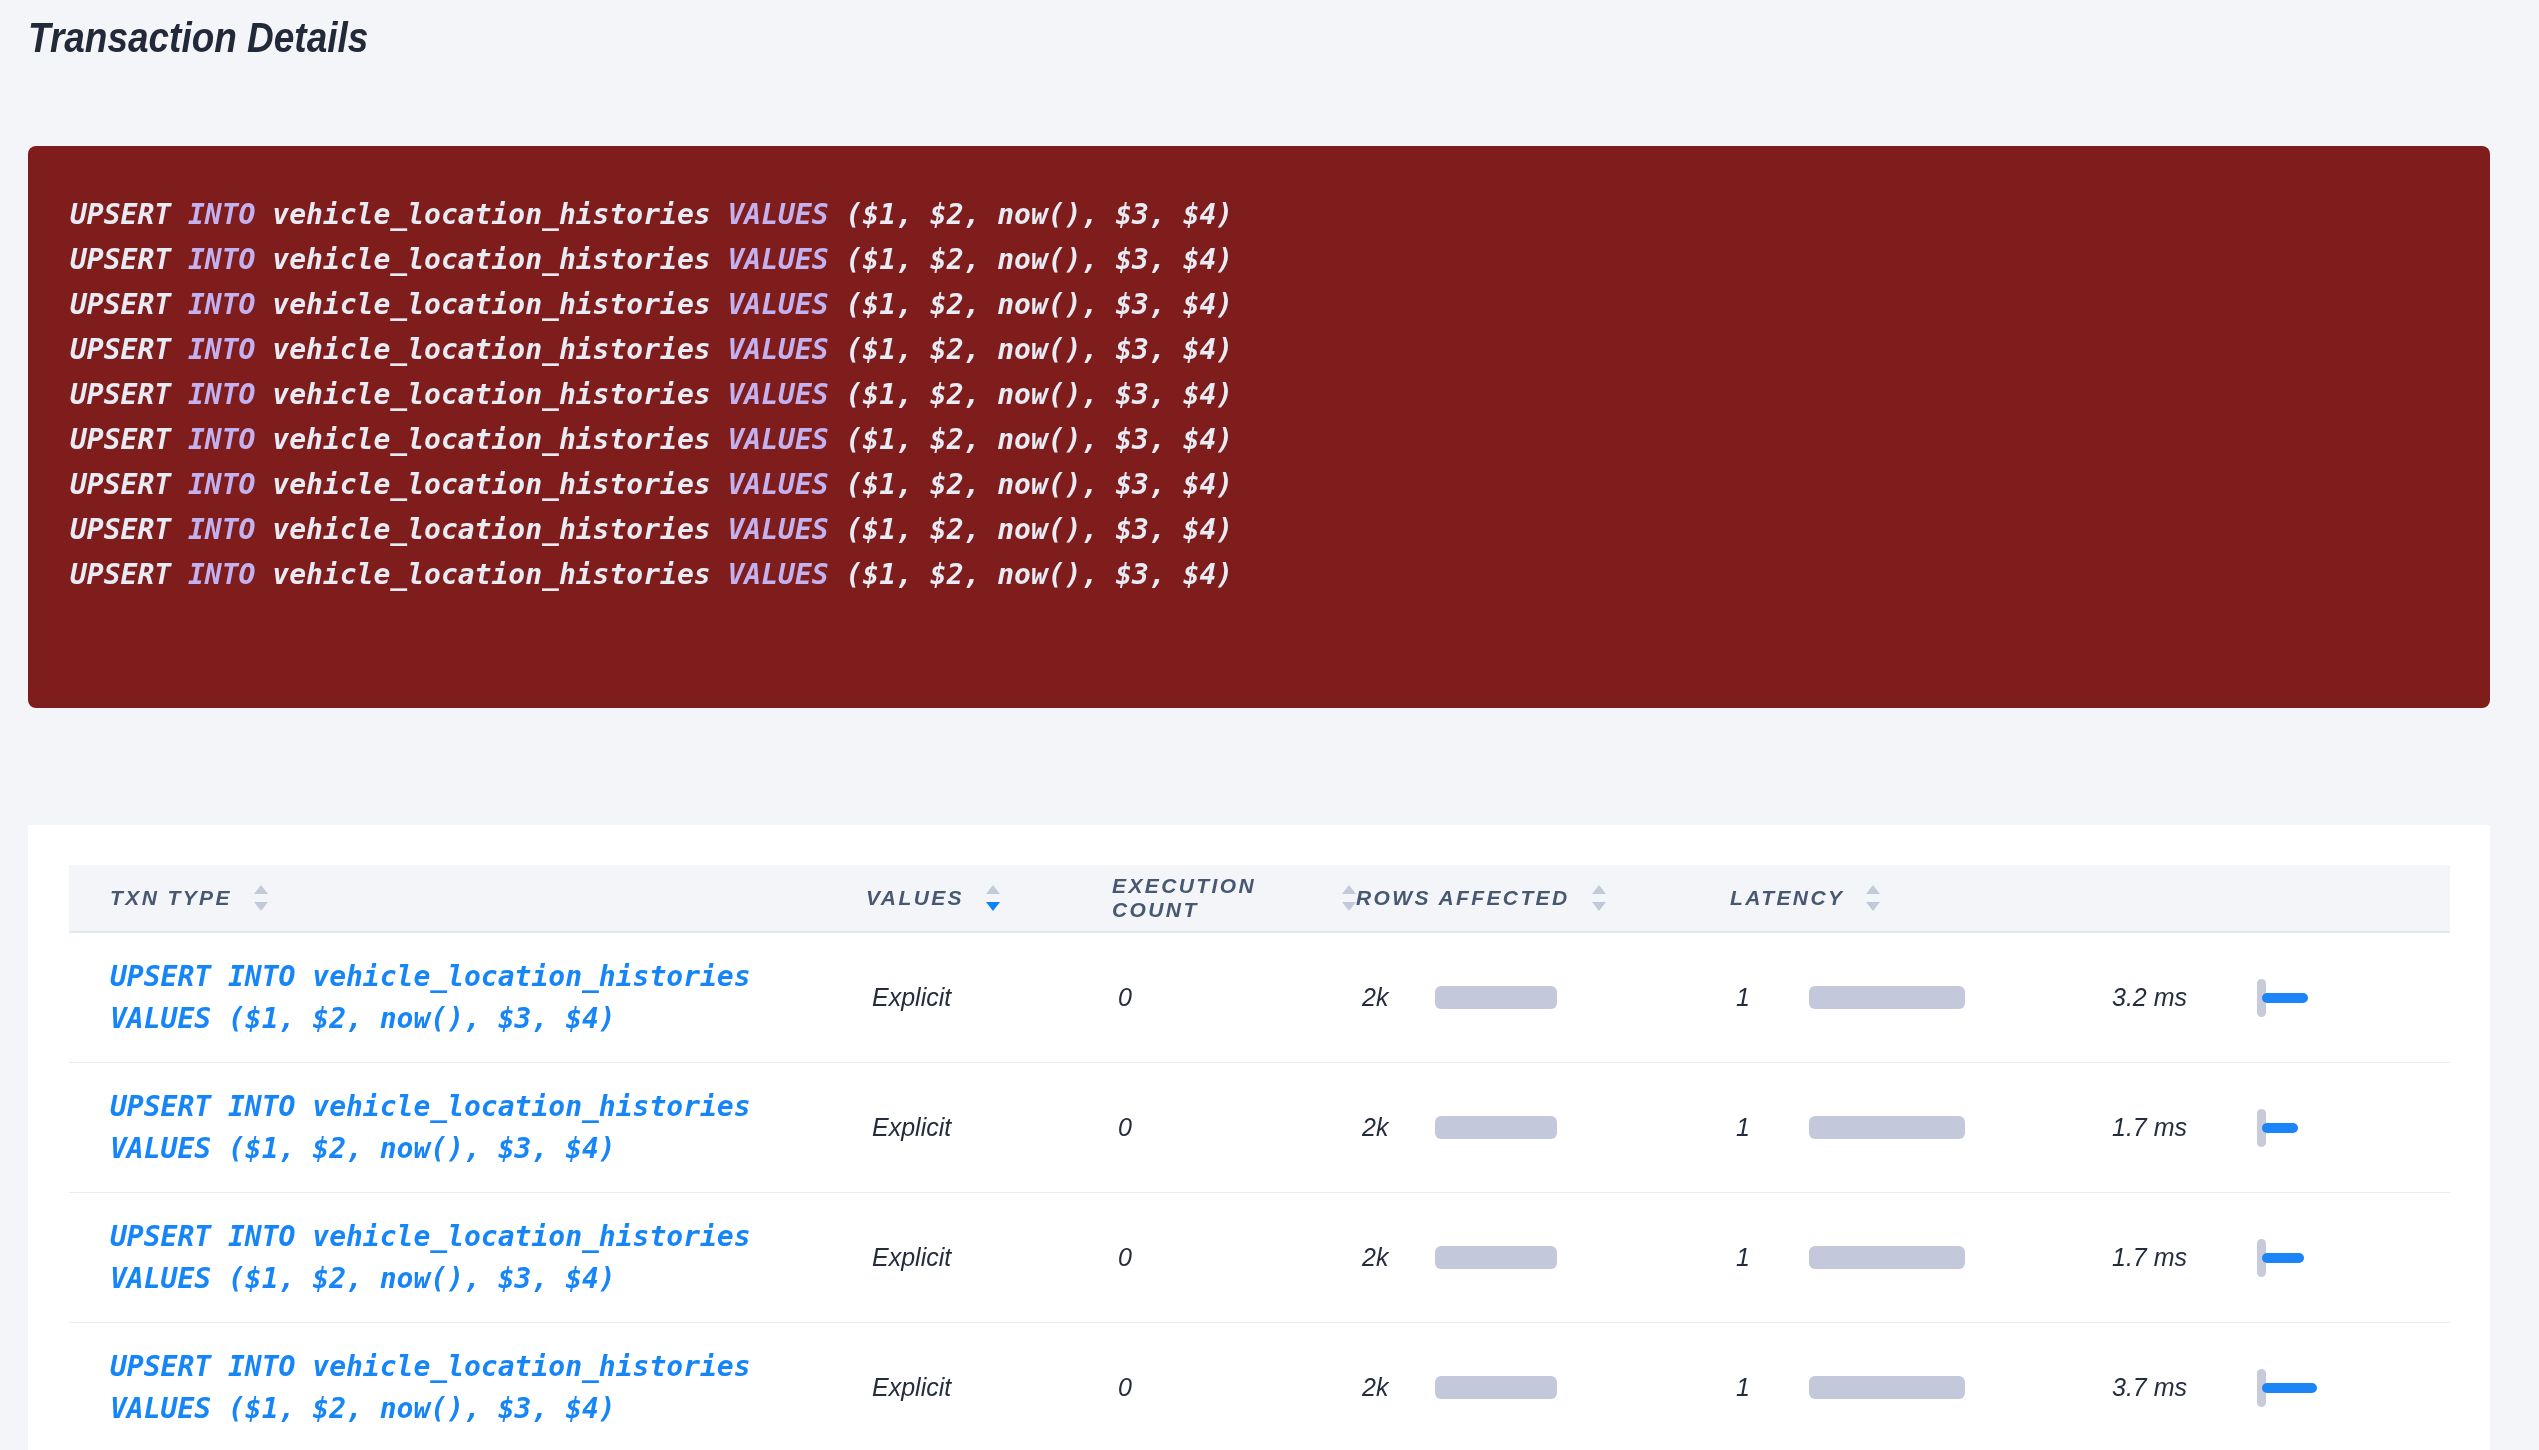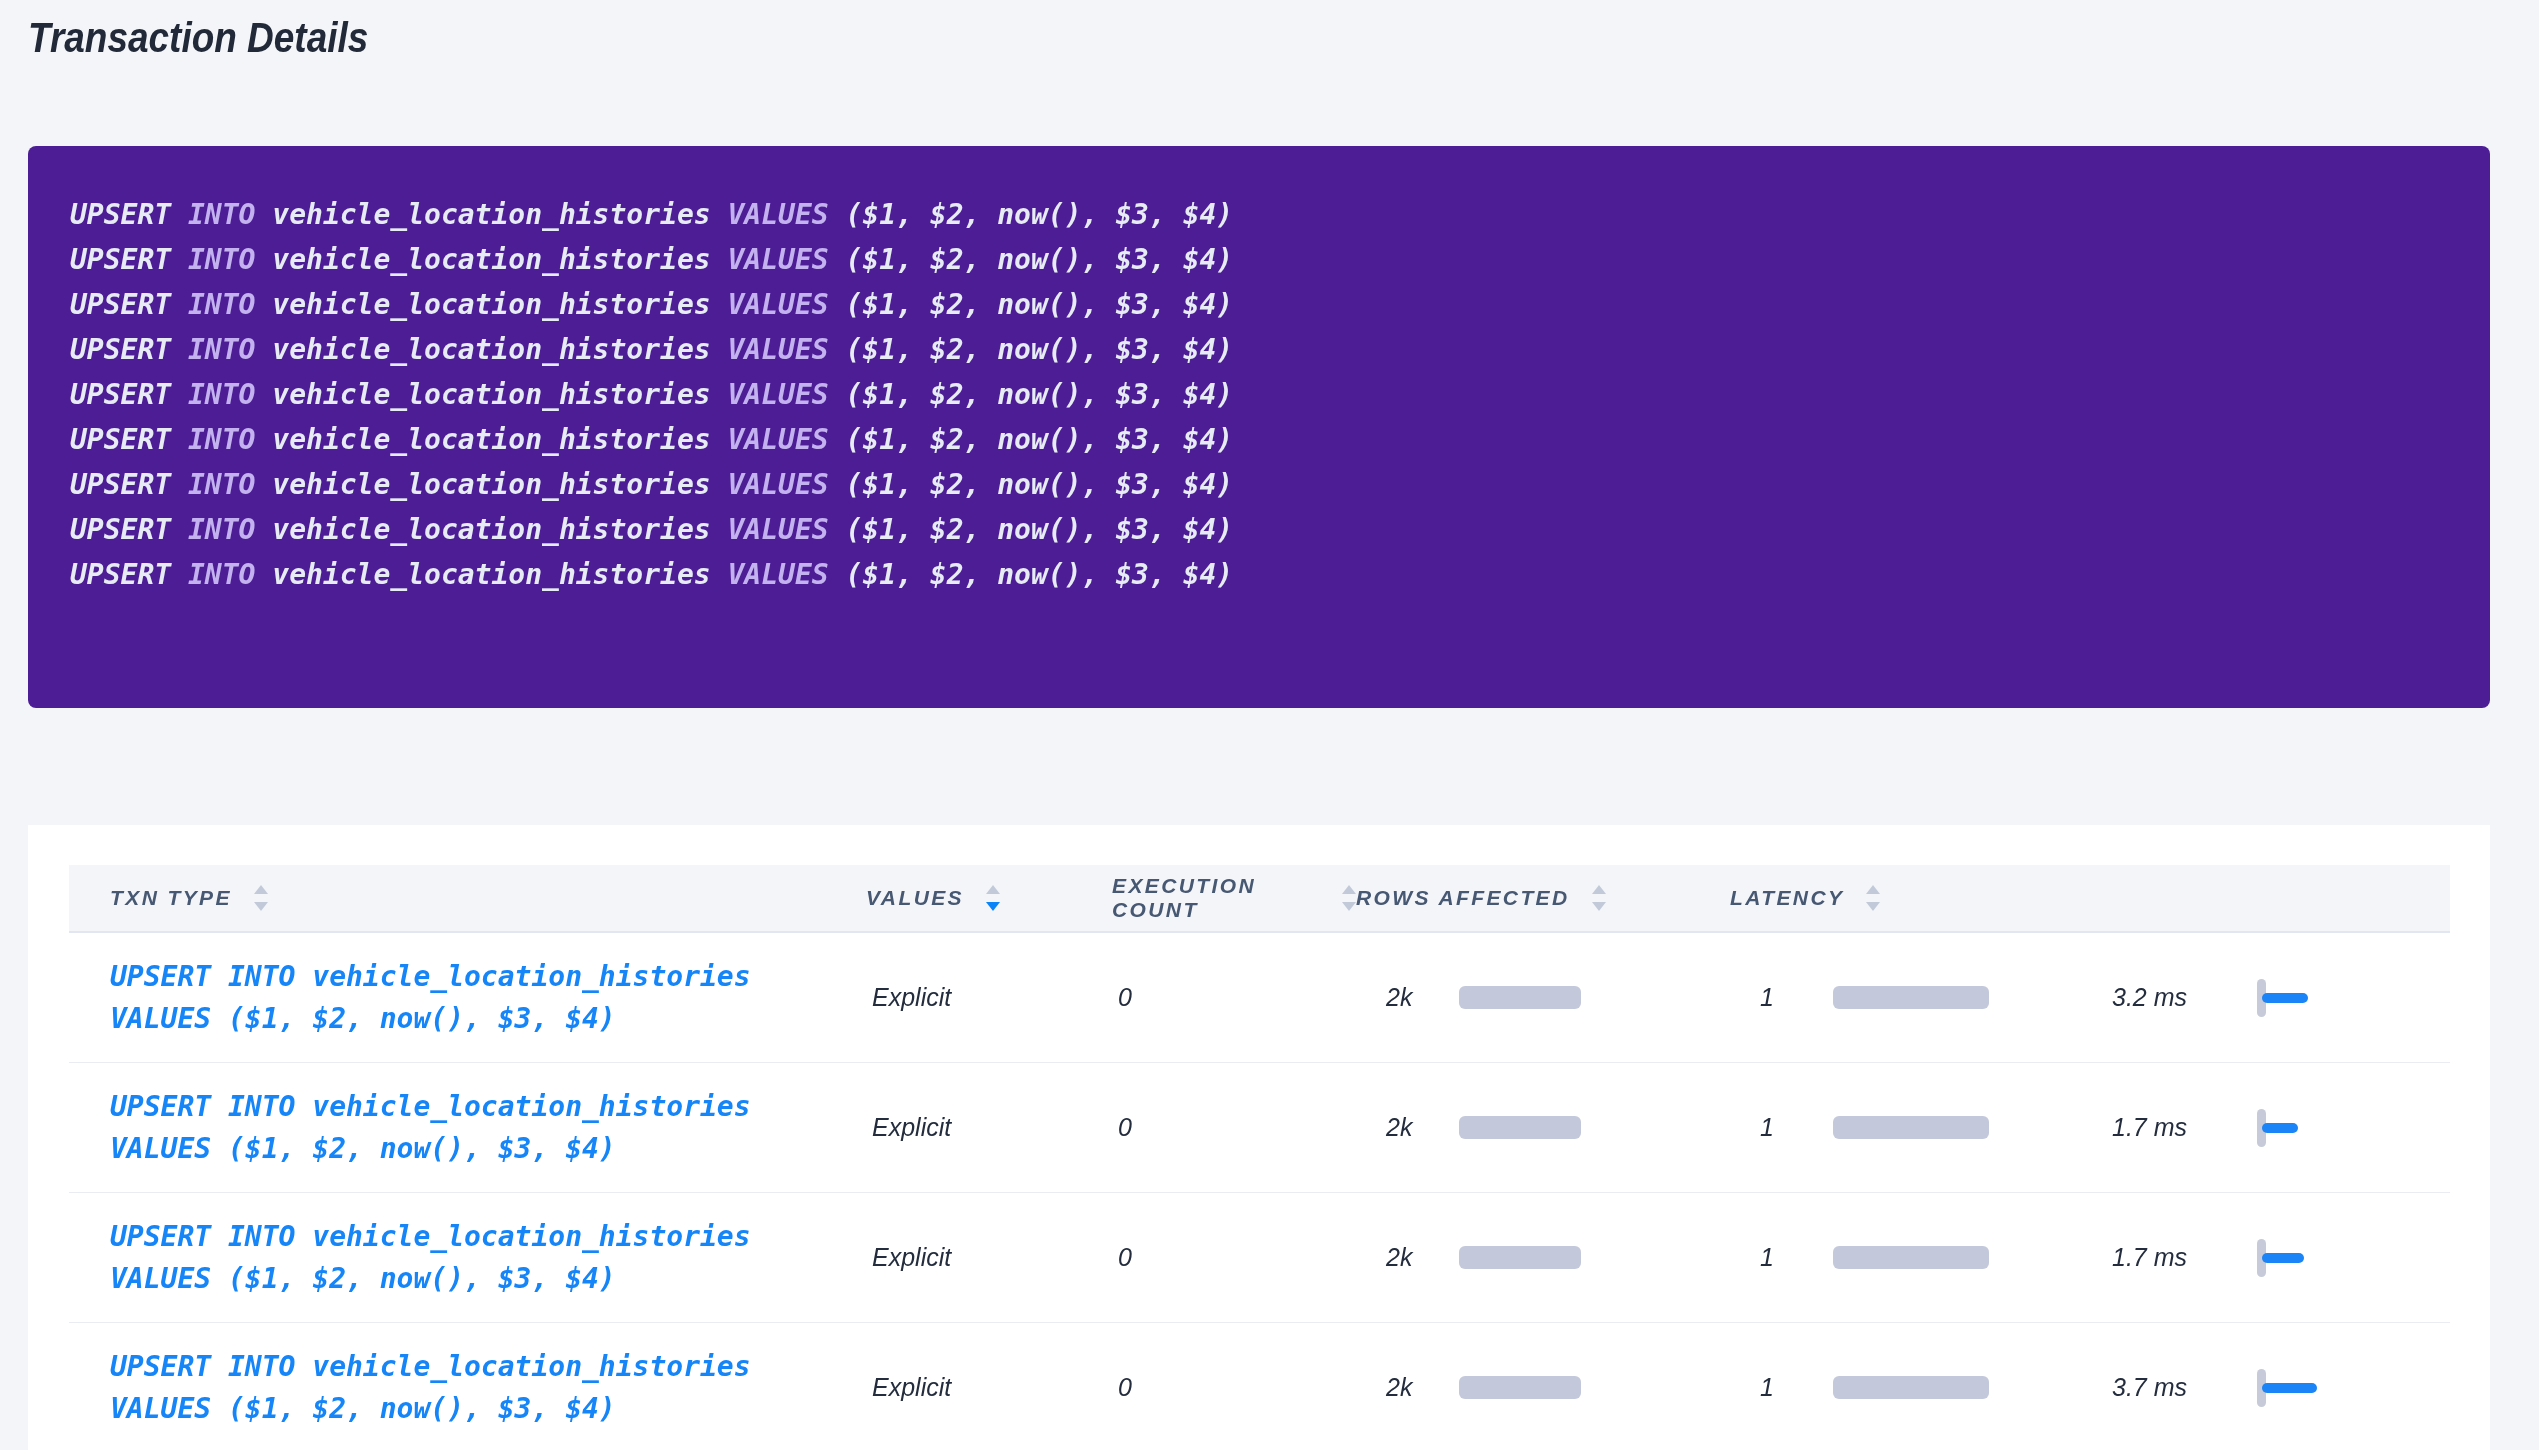--- a/index.html
+++ b/index.html
@@ -15,21 +15,21 @@
   .page-title{
     position:absolute;left:28px;top:14px;margin:0;
     font-size:42px;font-weight:700;color:#222a3a;
     transform:scaleX(0.88);transform-origin:left top;
     letter-spacing:0;
   }
 
   
   .sql-box{
     position:absolute;left:28px;top:146px;width:2462px;height:562px;
-    box-sizing:border-box;background:#4c1d95;border-radius:8px;
+    box-sizing:border-box;background:#7f1d1d;border-radius:8px;
     padding:46px 42px;
     font-family:"DejaVu Sans Mono",monospace;font-weight:700;font-size:28px;
     color:#e6ebf4;
   }
   .sql-line{line-height:45px;white-space:pre;}
   .tk{color:#e6ebf4;}
   .tk.kw{color:#c3b2ef;}
 
   
   .summary-row{
@@ -68,21 +68,21 @@
   .tr{height:130px;border-bottom:1px solid #e9ecf3;}
   .td{font-size:25px;color:#242d3d;padding-left:6px;}
   .td-stmt{padding-left:41px;}
   .stmt-link{
     display:flex;flex-direction:column;text-decoration:none;
     font-family:"DejaVu Sans Mono",monospace;font-weight:700;font-size:28px;
     color:#1585f8;cursor:pointer;
   }
   .stmt-line{line-height:42px;white-space:pre;}
   .td-bar{display:flex;align-items:center;}
-  .td-bar .val{display:inline-block;width:73px;margin-left:24px;}
+  .td-bar .val{display:inline-block;width:73px;}
   .gbar{display:inline-block;height:23px;border-radius:6px;background:#c3c8da;}
   .gbar.exec{width:122px;}
   .gbar.rows{width:156px;}
   .td-lat{display:flex;align-items:center;}
   .td-lat .val{display:inline-block;width:145px;}
   .latviz{position:relative;width:90px;height:40px;display:inline-block;}
   .pill{position:absolute;left:0;top:1px;width:9px;height:38px;border-radius:5px;background:#c6cad9;}
   .bluebar{position:absolute;left:5px;top:15px;height:10px;border-radius:5px;background:#1b84f7;}
 </style>
 </head>

